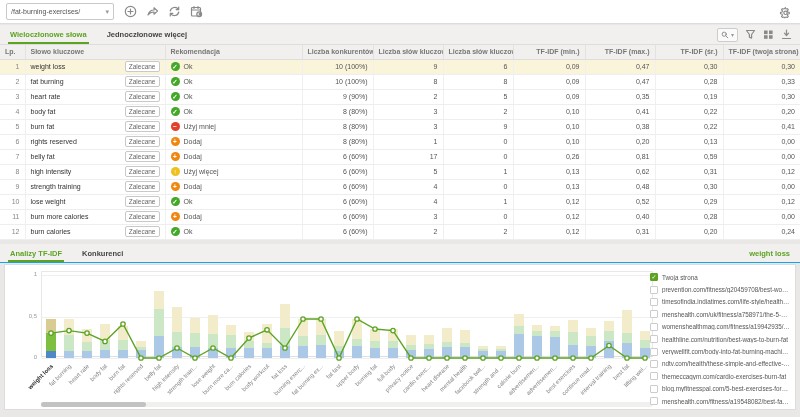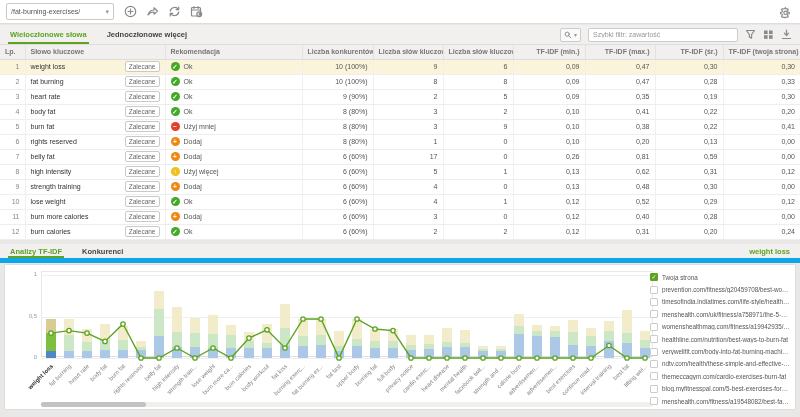--- a/index.html
+++ b/index.html
@@ -38,21 +38,21 @@
   .kwname { color:#333; }
   .badge { border:1px solid #c9c9c9; border-radius:2px; background:#fff; color:#666; font-size:6.5px; padding:0px 3px; line-height:9px; }
   .reccell { display:flex; align-items:center; gap:4px; }
   .recdot { width:9px; height:9px; border-radius:50%; color:#fff; font-size:6.5px; line-height:9px; text-align:center; font-weight:bold; flex:0 0 auto; }
 
   
   .splitter { position:absolute; top:240px; left:0; right:0; height:4px; background:#e9e8e6; text-align:center; }
   .splitter .dots { color:#aaa; font-size:7px; line-height:3px; letter-spacing:1px; }
 
   
-  .bottombar { position:absolute; top:244px; left:0; right:0; height:19px; background:#f1f0ef; border-bottom:5px solid #0ea5e9; display:flex; align-items:center; }
+  .bottombar { position:absolute; top:244px; left:0; right:0; height:19px; background:#f1f0ef; border-bottom:1px solid #0ea5e9; display:flex; align-items:center; }
   .sel-kw { margin-left:auto; padding-right:10px; font-size:7.5px; font-weight:bold; color:#5da322; }
 
   
   .card { position:absolute; top:264px; left:4px; right:4px; height:146px; background:#fff; border:1px solid #ddd; }
   .plot { position:absolute; left:36px; top:6px; width:612px; height:86px; border:1px solid #e8e8e8; border-bottom:1px solid #ddd; }
   .gridline { position:absolute; left:0; right:0; height:1px; background:#efefef; }
   .ytick { position:absolute; width:26px; text-align:right; font-size:6px; color:#999; left:6px; }
   .bar-seg { position:absolute; }
   .linesvg { position:absolute; left:0; top:0; overflow:visible; }
   .xlabels { position:absolute; left:36px; top:96px; width:612px; height:38px; }
@@ -122,21 +122,20 @@
         <span>Jednoczłonowe więcej</span>
       </div>
     <div class="filterzone">
       <div class="mini-select">
         <svg width="8" height="8" viewBox="0 0 10 10">
             <circle class="ico" cx="4" cy="4" r="2.6"></circle>
             <path class="ico" d="M6 6l2.5 2.5"></path>
           </svg>
         <span class="chev">▾</span>
       </div>
-      <input class="quickfilter" placeholder="Szybki filtr: zawartość" style="">
       <span><svg width="11" height="11" viewBox="0 0 11 11">
             <path class="ico" d="M1.5 1.5h8L6.6 5.5v3.6l-2.2-1V5.5z"></path>
           </svg></span>
       <span><svg width="11" height="11" viewBox="0 0 11 11">
             <rect x="1" y="1.5" width="3.6" height="3.6" fill="#8a8a8a"></rect>
             <rect x="6" y="1.5" width="3.6" height="3.6" fill="#8a8a8a"></rect>
             <rect x="1" y="6.2" width="3.6" height="3.6" fill="#8a8a8a"></rect>
             <rect x="6" y="6.2" width="3.6" height="3.6" fill="#8a8a8a"></rect>
           </svg></span>
       <span><svg width="11" height="11" viewBox="0 0 11 11">

